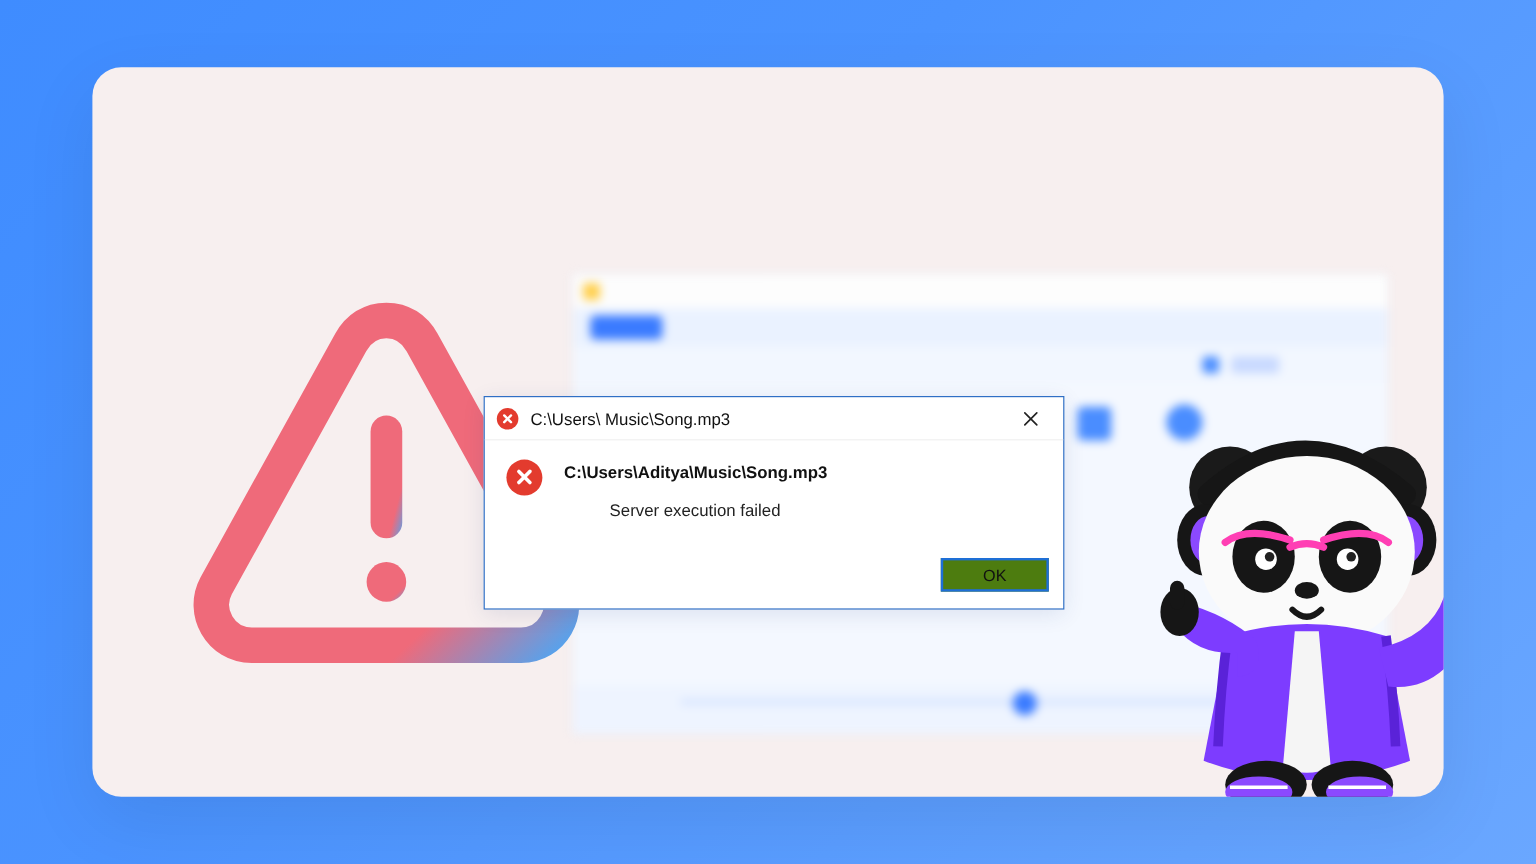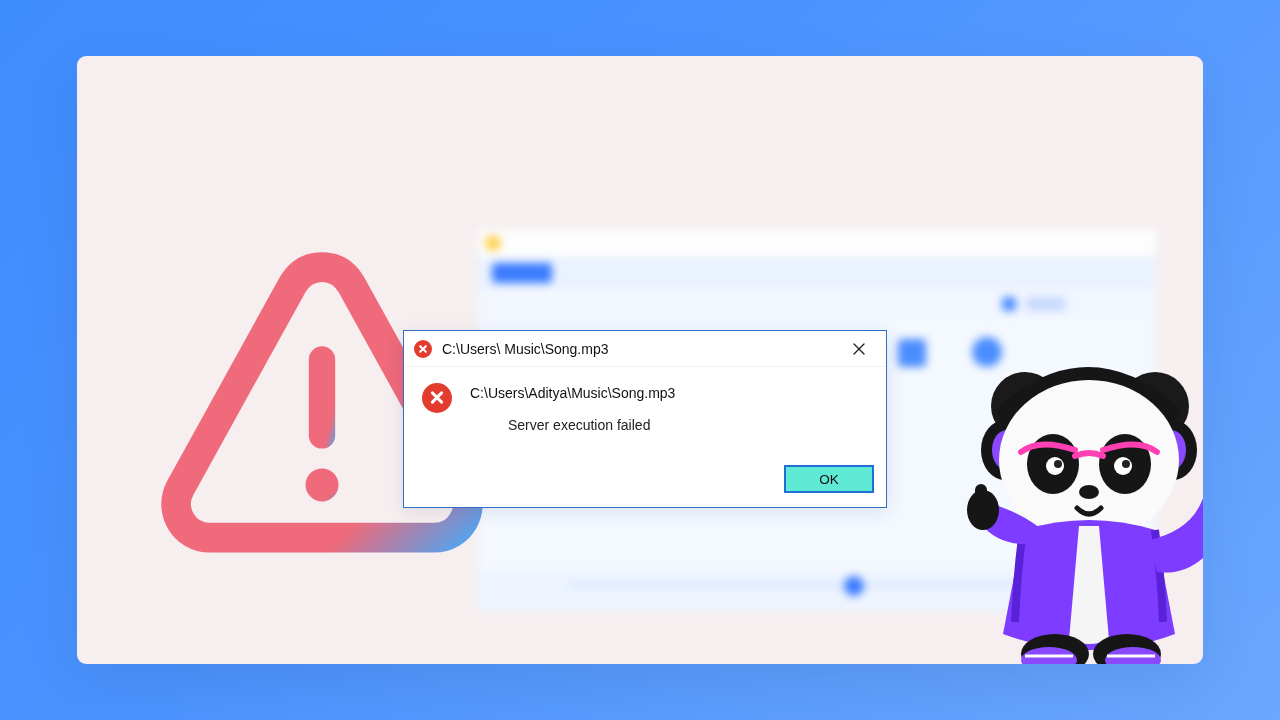--- a/index.html
+++ b/index.html
@@ -5,21 +5,21 @@
   * { box-sizing: border-box; margin: 0; padding: 0; }
   html, body { width: 1280px; height: 720px; overflow: hidden; font-family: "Segoe UI", Tahoma, sans-serif; }
   body {
     background: linear-gradient(135deg, #3f8cff 0%, #4a93ff 40%, #6aa7ff 100%);
     display: flex; align-items: center; justify-content: center;
   }
   .card {
     position: relative;
     width: 1126px; height: 608px;
     background: #f7efef;
-    border-radius: 9px;
+    border-radius: 24px;
     overflow: hidden;
     box-shadow: 0 20px 60px rgba(0,0,0,.08);
   }
 
   
   .explorer-blur {
     position: absolute; left: 400px; top: 172px; width: 680px; height: 384px;
     background: #f4f8ff;
     border: 1px solid #e6edf7;
     filter: blur(4px);
@@ -73,28 +73,28 @@
 
   .dialog .body { display:flex; padding:16px 18px 22px 18px; }
   .body-err {
     width:30px; height:30px; border-radius:50%; background:#e33b2e; flex:0 0 auto;
     position:relative; margin-right:18px;
   }
   .body-err::before, .body-err::after {
     content:""; position:absolute; left:7px; top:13px; width:16px; height:3px; background:#fff; border-radius:2px;
   }
   .body-err::before{ transform:rotate(45deg);} .body-err::after{ transform:rotate(-45deg);}
-  .body .msg .path { font-size:14px; color:#111; margin-top:2px; }
+  .body .msg .path { font-size:14px; color:#111; margin-top:2px;font-weight:bold; }
   .body .msg .detail { margin-top:16px; font-size:14px; color:#222;margin-left:38px; }
 
   .dialog .footer {
     display:flex; justify-content:flex-end; padding:10px 12px 14px 12px;
   }
   .dialog .footer button {
-    min-width:90px; height:28px; background:#5eead4; color:#111;
+    min-width:90px; height:28px; background:#4d7c0f; color:#111;
     border:2px solid #1e6fd6; font-size:13.5px; cursor:pointer;
     padding:0 18px;
   }
 
   
   .mascot { position:absolute; right:-44px; bottom:-30px; width:320px; height:360px; pointer-events:none; }
   .mascot svg { width:100%; height:100%; overflow:visible; }
 </style>
 </head>
 <body>

